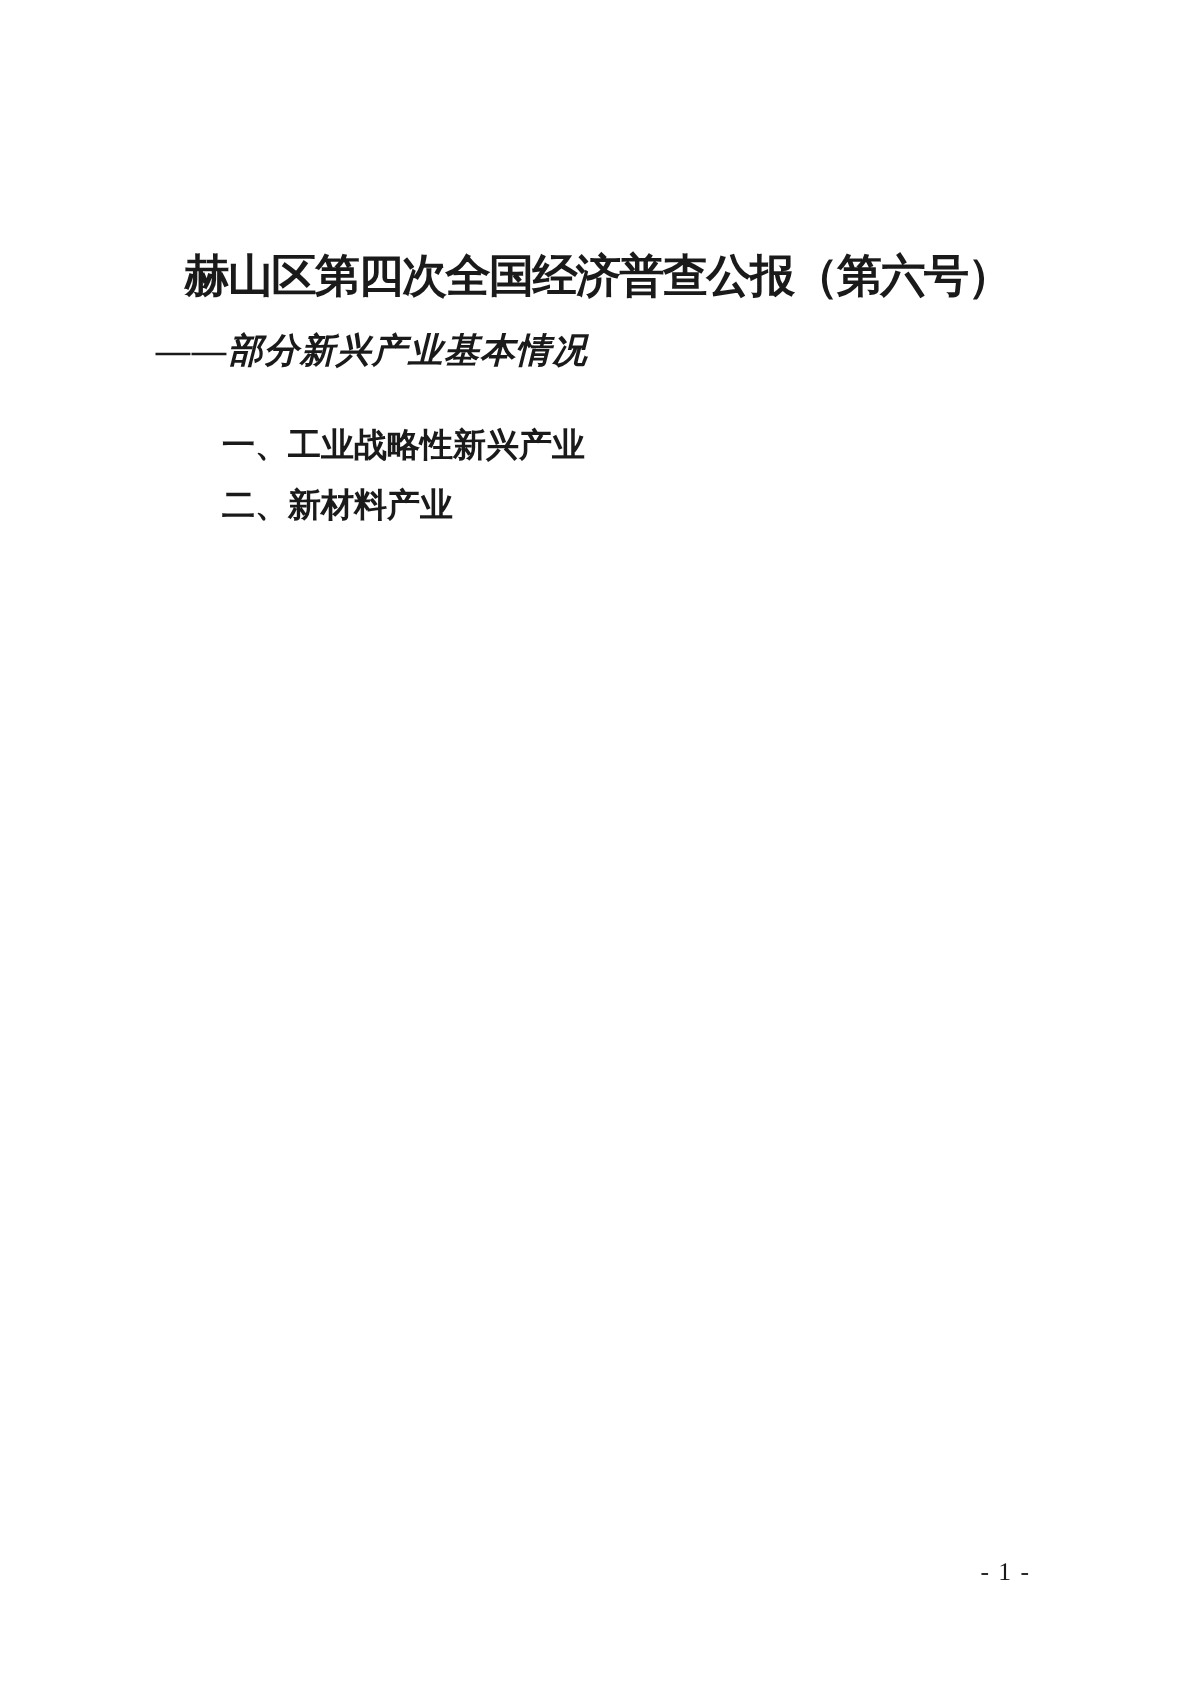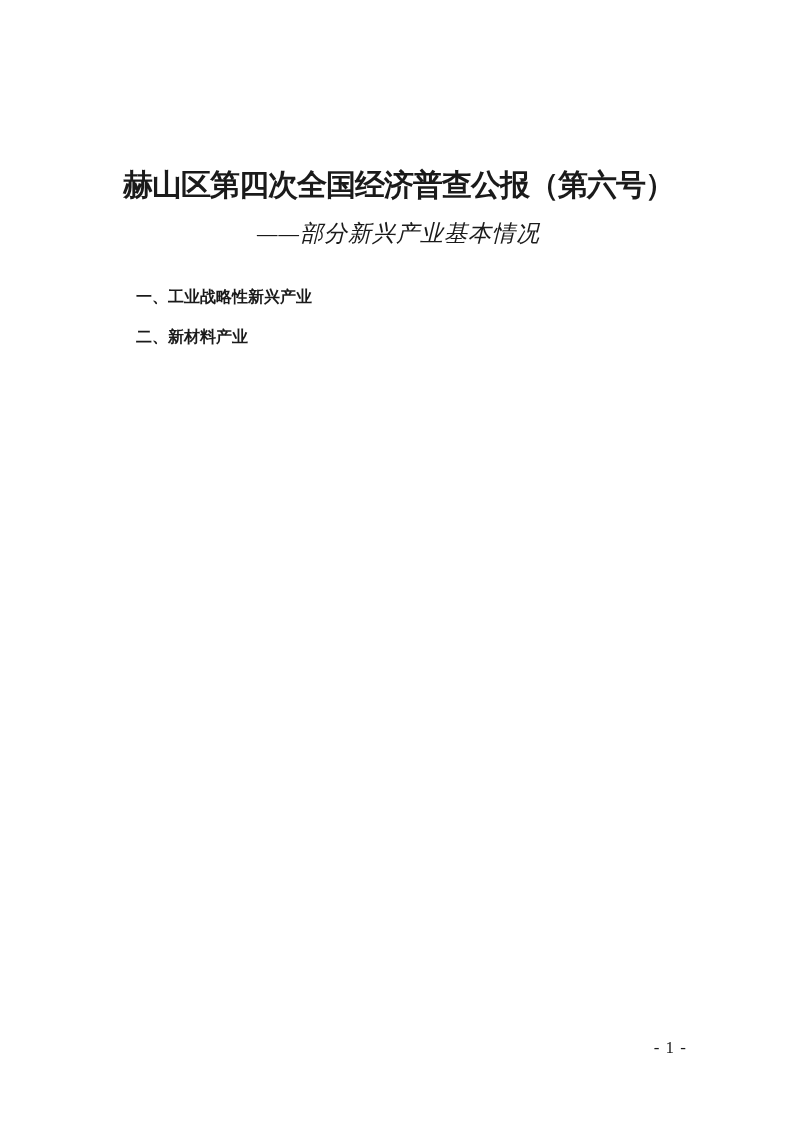--- a/index.html
+++ b/index.html
@@ -23,24 +23,23 @@
     font-size: 30px;
     line-height: 46px;
     letter-spacing: -1px;
     text-align: center;
     white-space: nowrap;
   }
   .doc-subtitle {
     margin-top: 9px;
     font-family: "Liberation Serif", "DejaVu Serif", serif;
     font-style: italic;
-    font-weight: normal;
+    font-weight: bold;
     font-size: 23px;
     line-height: 34px;
-    text-align: center;
     letter-spacing: 1px;
   }
   .byline {
     margin-top: 42px;
     font-family: "Liberation Serif", "DejaVu Serif", serif;
     font-style: italic;
     font-size: 21px;
     line-height: 42px;
     letter-spacing: 2px;
     text-align: center;
@@ -51,21 +50,21 @@
     line-height: 40px;
     text-align: justify;
   }
   .para {
     text-indent: 2em;
     word-break: break-all;
   }
   .sec-heading {
     font-family: "Liberation Sans", "DejaVu Sans", sans-serif;
     font-weight: bold;
-    font-size: 16px;
+    font-size: 22px;
     line-height: 40px;
     text-indent: 2em;
     text-align: left;
   }
   .page-number {
     position: absolute;
     top: 1024px;
     right: 106px;
     font-size: 17px;
     line-height: 24px;

